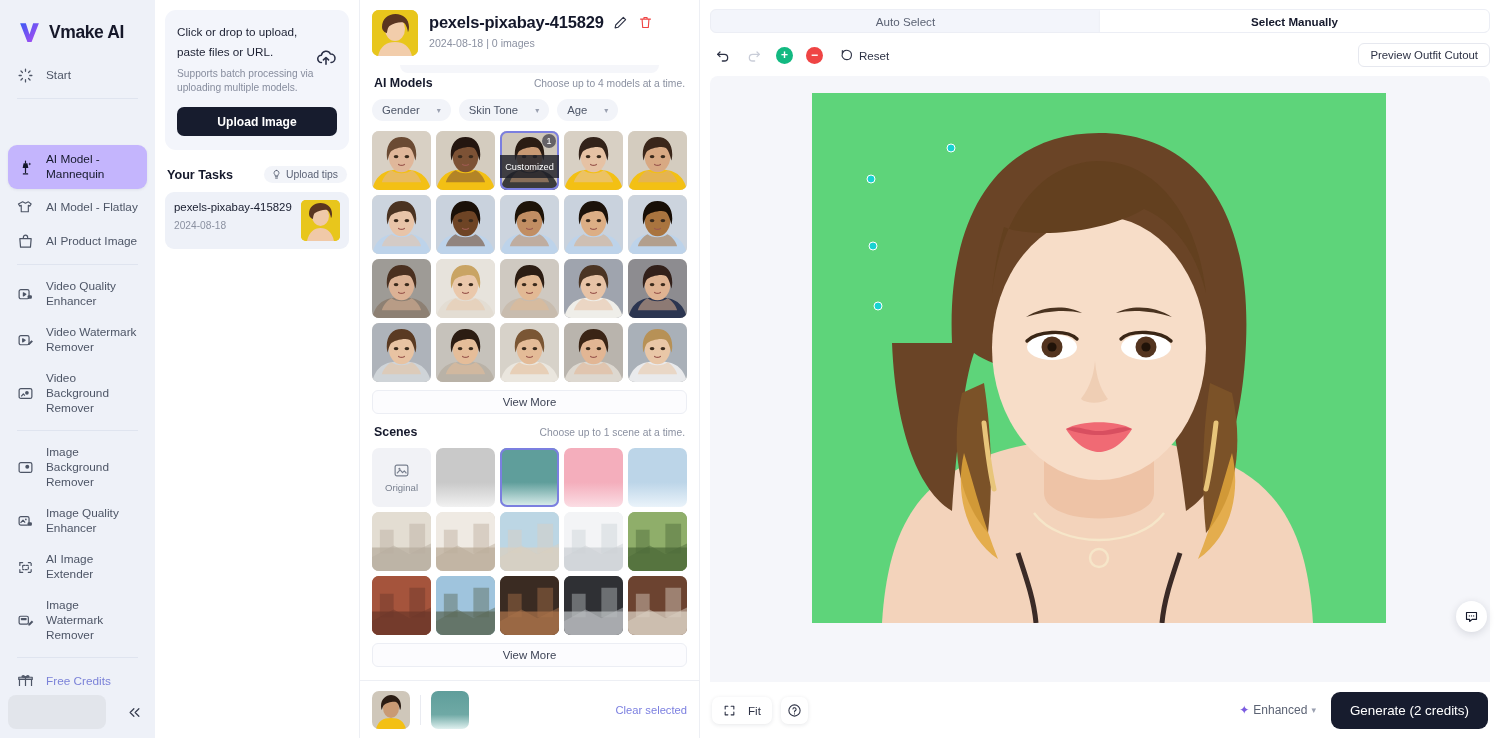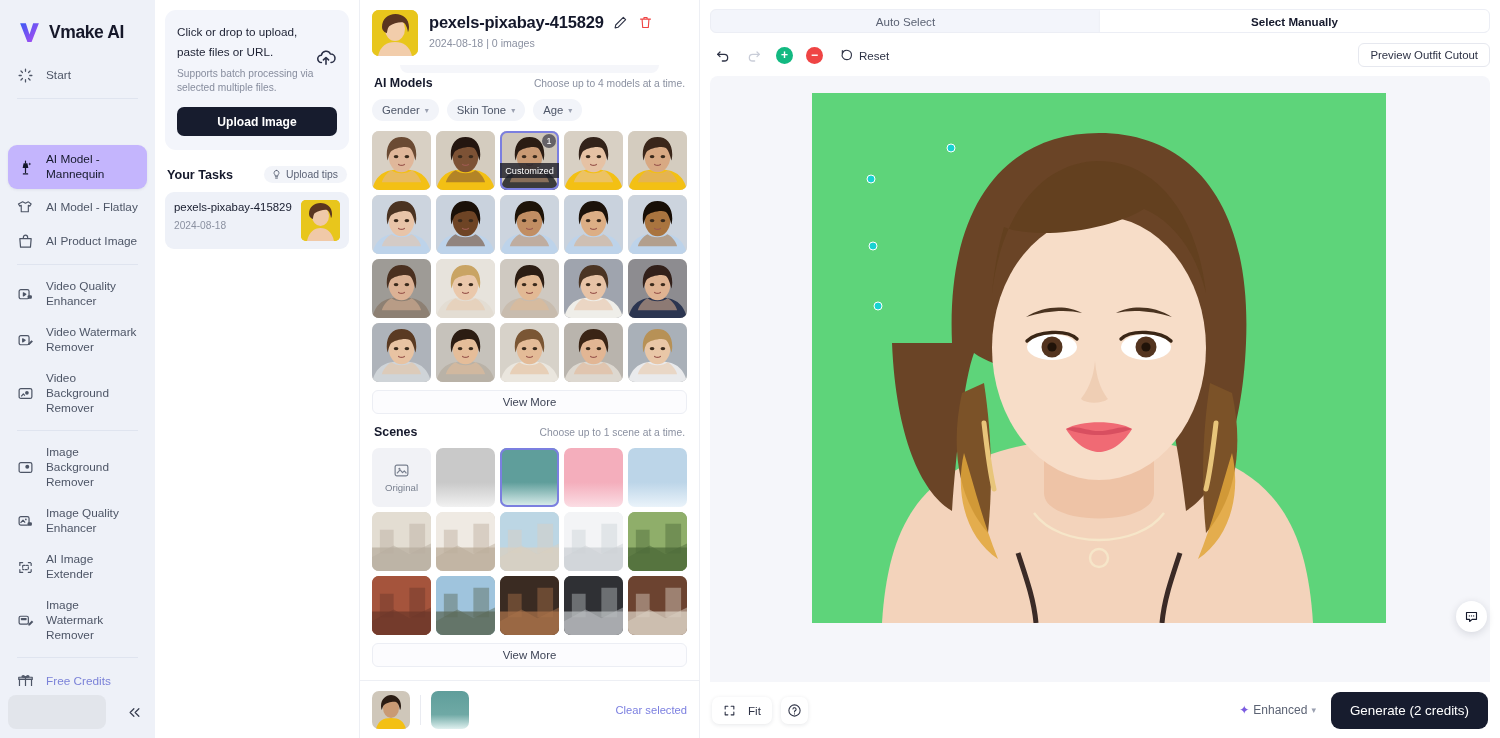--- a/index.html
+++ b/index.html
@@ -90,35 +90,35 @@
   .mid-scroll { flex: 1 1 auto; overflow: hidden; padding: 0 12px; position: relative; }
   .mid-scroll::before{
     content:""; position:absolute; left:40px; right:40px; top:-8px; height:16px;
     border-radius:8px; background:#f5f6fa;
   }
   .sec-head { display: flex; align-items: baseline; justify-content: space-between; margin: 11px 2px 9px; }
   .sec-title { font-size: 12.4px; font-weight: 700; color: #14182b; }
   .sec-hint { font-size: 10.3px; color: #8b91a1; }
   .filters { display: flex; gap: 8px; margin-bottom: 10px; }
   .pill {
-    display: flex; align-items: center; gap: 5px;
+    display: flex; align-items: center; gap: 17px;
     background: #f2f4f9; border-radius: 16px; padding: 5px 10px;
     font-size: 11.3px; color: #4e real; color: #4e5668; cursor: pointer;
   }
   .pill .chev { font-size: 8px; color: #9aa0b0; }
   .grid5 { display: grid; grid-template-columns: repeat(5, 1fr); gap: 5px; }
   .cell { aspect-ratio: 1/1; border-radius: 7px; overflow: hidden; position: relative; cursor: pointer; background:#ded7cd; }
   .cell.sel { outline: 2px solid #7b7fe0; outline-offset: -2px; border-radius: 7px; }
   .badge-num {
     position: absolute; right: 3px; top: 3px; width: 14px; height: 14px; border-radius: 50%;
     background: rgba(60,60,70,.72); color: #fff; font-size: 9px;
     display: flex; align-items: center; justify-content: center;
   }
   .badge-custom {
-    position: absolute; left: 0; right: 0; bottom: 12px; height: 15px;
+    position: absolute; left: 0; right: 0; bottom: 12px; height: 23px;
     background: rgba(30,32,40,.82); color: #fff; font-size: 9.2px;
     display: flex; align-items: center; justify-content: center;
   }
   .view-more {
     margin-top: 8px; height: 24px; border: 1px solid #eceef4; border-radius: 6px;
     display: flex; align-items: center; justify-content: center;
     font-size: 11.4px; color: #3e4456; cursor: pointer; background: #fcfcfe;
   }
   .cell.orig {
     background: #f1f2f6; display: flex; flex-direction: column; gap: 3px;
@@ -369,21 +369,21 @@
         <svg viewBox="0 0 24 24" width="15" height="15" fill="none" stroke="#3a4052" stroke-width="2" stroke-linecap="round" stroke-linejoin="round">
           <path d="M11 6l-6 6 6 6M19 6l-6 6 6 6"></path>
         </svg>
       </div>
     </div>
   </aside>
 
   <section class="uploader">
     <div class="drop-card">
       <div class="drop-title">Click or drop to upload, paste files or URL.</div>
-      <div class="drop-sub">Supports batch processing via selected multiple files.</div>
+      <div class="drop-sub">Supports batch processing via uploading multiple models.</div>
       <span class="cloud-ico">
         <svg viewBox="0 0 24 24" fill="none" stroke="#2b3047" stroke-width="1.7" stroke-linecap="round" stroke-linejoin="round">
           <path d="M7 18a4 4 0 010-8 5.2 5.2 0 019.8-1.3A3.8 3.8 0 0117.5 18"></path>
           <path d="M12 20v-7M9.2 15.2L12 12.5l2.8 2.7"></path>
         </svg>
       </span>
       <div class="upload-btn">Upload Image</div>
     </div>
 
     <div class="tasks-head">

